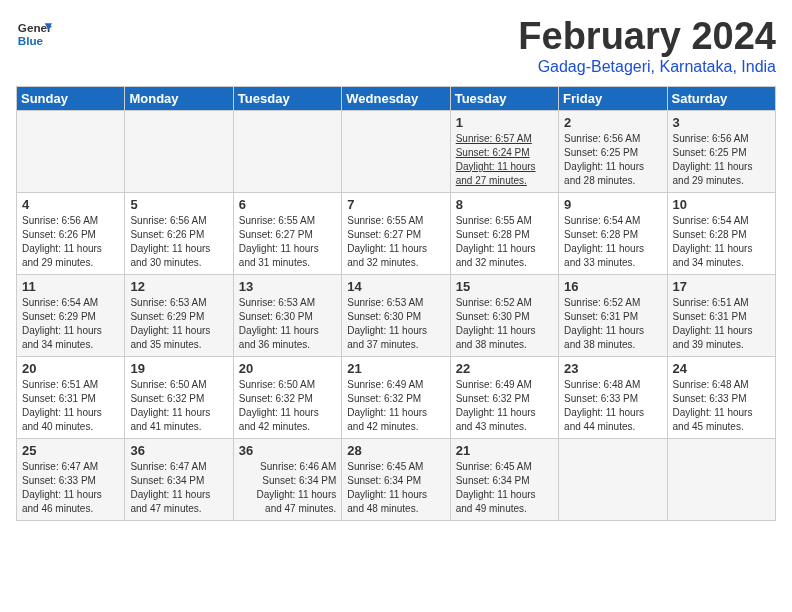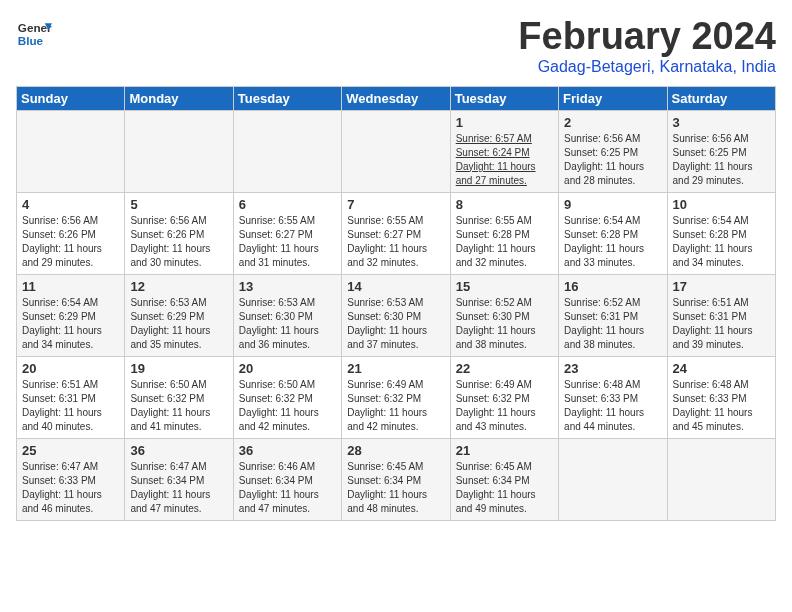--- a/index.html
+++ b/index.html
@@ -302,21 +302,21 @@
         </td>
         <td>
           <div class="day-number">36</div>
           <div class="day-info" style="white-space: pre-line;">Sunrise: 6:47 AM
 Sunset: 6:34 PM
 Daylight: 11 hours
 and 47 minutes.</div>
         </td>
         <td>
           <div class="day-number">36</div>
-          <div class="day-info" style="white-space: pre-line;">Sunrise: 6:46 AM
+          <div class="day-info" style="white-space: pre-line; text-align: right;">Sunrise: 6:46 AM
 Sunset: 6:34 PM
 Daylight: 11 hours
 and 47 minutes.</div>
         </td>
         <td>
           <div class="day-number">28</div>
           <div class="day-info" style="white-space: pre-line;">Sunrise: 6:45 AM
 Sunset: 6:34 PM
 Daylight: 11 hours
 and 48 minutes.</div>

